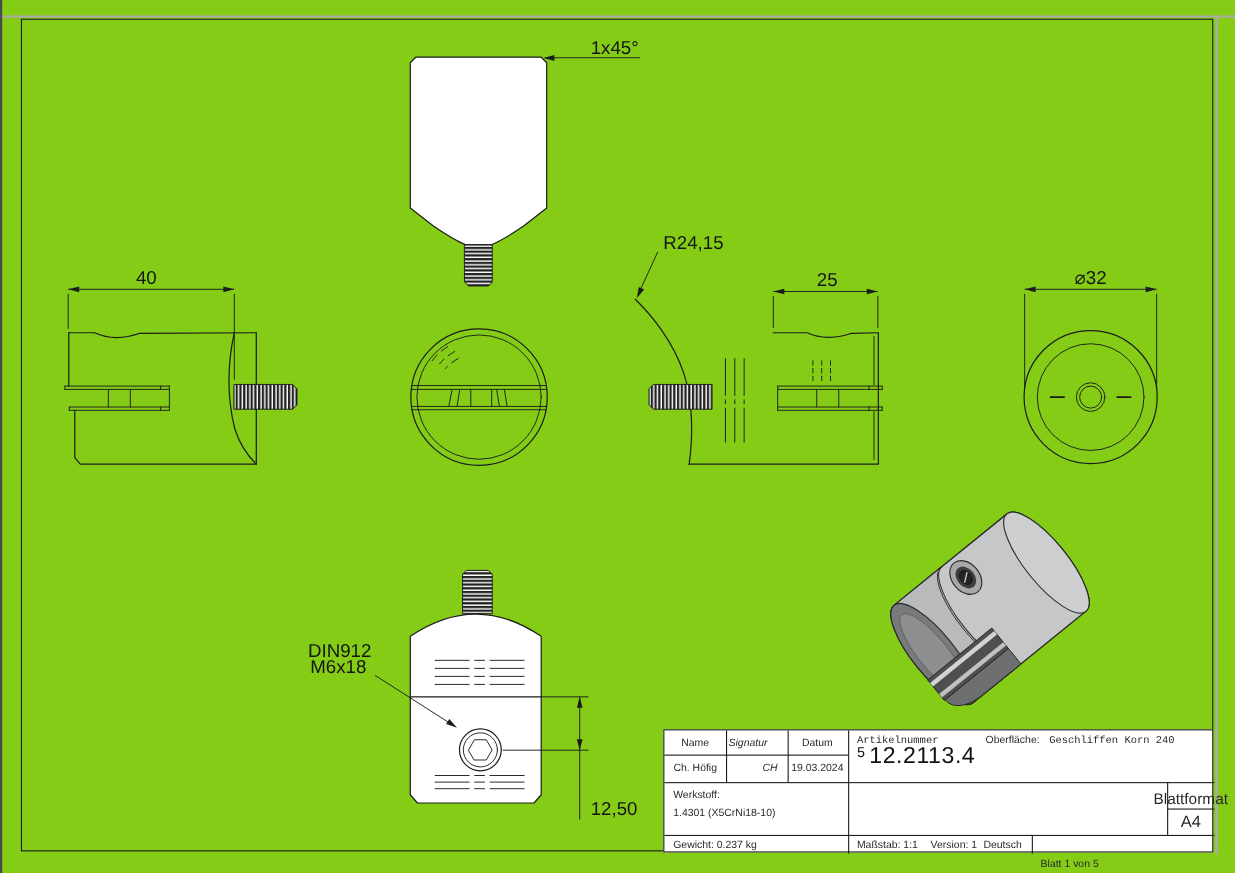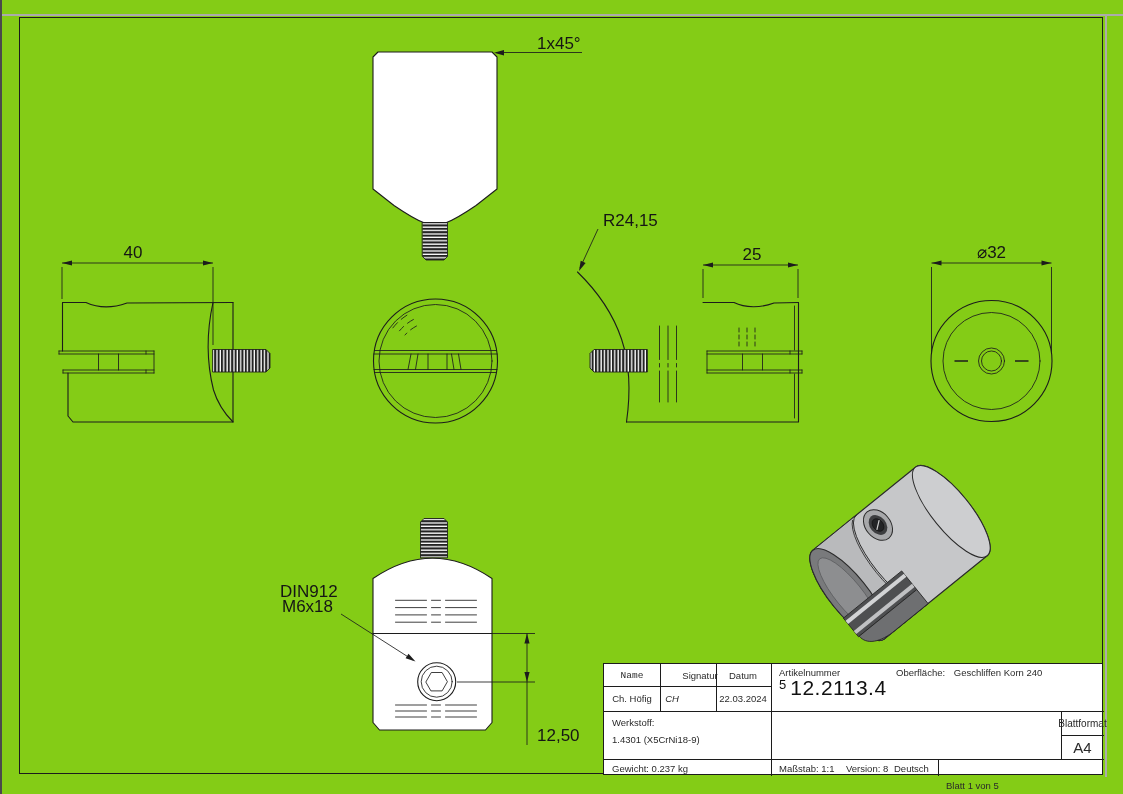--- a/index.html
+++ b/index.html
@@ -171,41 +171,41 @@
     <div class="tb-line" style="left:167px;top:0;width:1px;height:112px;"></div>
     <div class="tb-line" style="left:56px;top:0;width:1px;height:47px;"></div>
     <div class="tb-line" style="left:111.5px;top:0;width:1px;height:47px;"></div>
     <div class="tb-line" style="left:0;top:22px;width:167px;height:1px;"></div>
     <div class="tb-line" style="left:0;top:47px;width:500px;height:1px;"></div>
     <div class="tb-line" style="left:457px;top:47px;width:1px;height:48px;"></div>
     <div class="tb-line" style="left:457px;top:71px;width:43px;height:1px;"></div>
     <div class="tb-line" style="left:0;top:95px;width:500px;height:1px;"></div>
     <div class="tb-line" style="left:334px;top:95px;width:1px;height:17px;"></div>
 
-    <div class="tb-txt tb-center" style="left:28px;top:6px;font-family:Liberation Mono, monospace;">Name</div>
-    <div class="tb-txt tb-center" style="left:96px;top:6px;">Signatur</div>
+    <div class="tb-txt tb-center" style="left:28px;top:6px;">Name</div>
+    <div class="tb-txt tb-center" style="left:76px;top:6px;font-style:italic;">Signatur</div>
     <div class="tb-txt tb-center" style="left:139px;top:6px;">Datum</div>
     <div class="tb-txt tb-center" style="left:28px;top:29px;text-align:center;">Ch. Höfig</div>
-    <div class="tb-txt tb-center" style="left:68px;top:29px;font-style:italic;">CH</div>
-    <div class="tb-txt tb-center" style="left:139px;top:29px;">22.03.2024</div>
-
-    <div class="tb-txt" style="left:175px;top:3px;">Artikelnummer</div>
+    <div class="tb-txt tb-center" style="left:96px;top:29px;font-style:italic;">CH</div>
+    <div class="tb-txt tb-center" style="left:139px;top:29px;">19.03.2024</div>
+
+    <div class="tb-txt" style="left:175px;top:3px;font-family:Liberation Mono, monospace;">Artikelnummer</div>
     <div class="tb-txt" style="left:292px;top:3px;">
       <span>Oberfläche:</span>
-      <span style="margin-left:6px;">Geschliffen Korn 240</span>
+      <span style="margin-left:6px;font-family:Liberation Mono, monospace;">Geschliffen Korn 240</span>
     </div>
     <div class="tb-txt" style="left:175px;top:12px;">
       <span class="artsup">5</span><span class="artnum">12.2113.4</span>
     </div>
 
     <div class="tb-txt" style="left:8px;top:53px;text-align:center;">Werkstoff:</div>
-    <div class="tb-txt" style="left:8px;top:70px;">1.4301 (X5CrNi18-9)</div>
-
-    <div class="tb-txt tb-center" style="left:478.5px;top:54px;font-size:10px;">Blattformat</div>
+    <div class="tb-txt" style="left:8px;top:70px;">1.4301 (X5CrNi18-10)</div>
+
+    <div class="tb-txt tb-center" style="left:478.5px;top:54px;font-size:14px;">Blattformat</div>
     <div class="tb-txt tb-center a4" style="left:478.5px;top:75px;">A4</div>
 
     <div class="tb-txt" style="left:8px;top:98.5px;">Gewicht: 0.237 kg</div>
     <div class="tb-txt" style="left:175px;top:98.5px;">Maßstab: 1:1</div>
-    <div class="tb-txt" style="left:242px;top:98.5px;">Version: 8</div>
+    <div class="tb-txt" style="left:242px;top:98.5px;">Version: 1</div>
     <div class="tb-txt" style="left:290px;top:98.5px;">Deutsch</div>
     <div class="tb-txt" style="left:342px;top:116px;">Blatt 1 von 5</div>
   </div>
 </div>
 
 </body></html>

